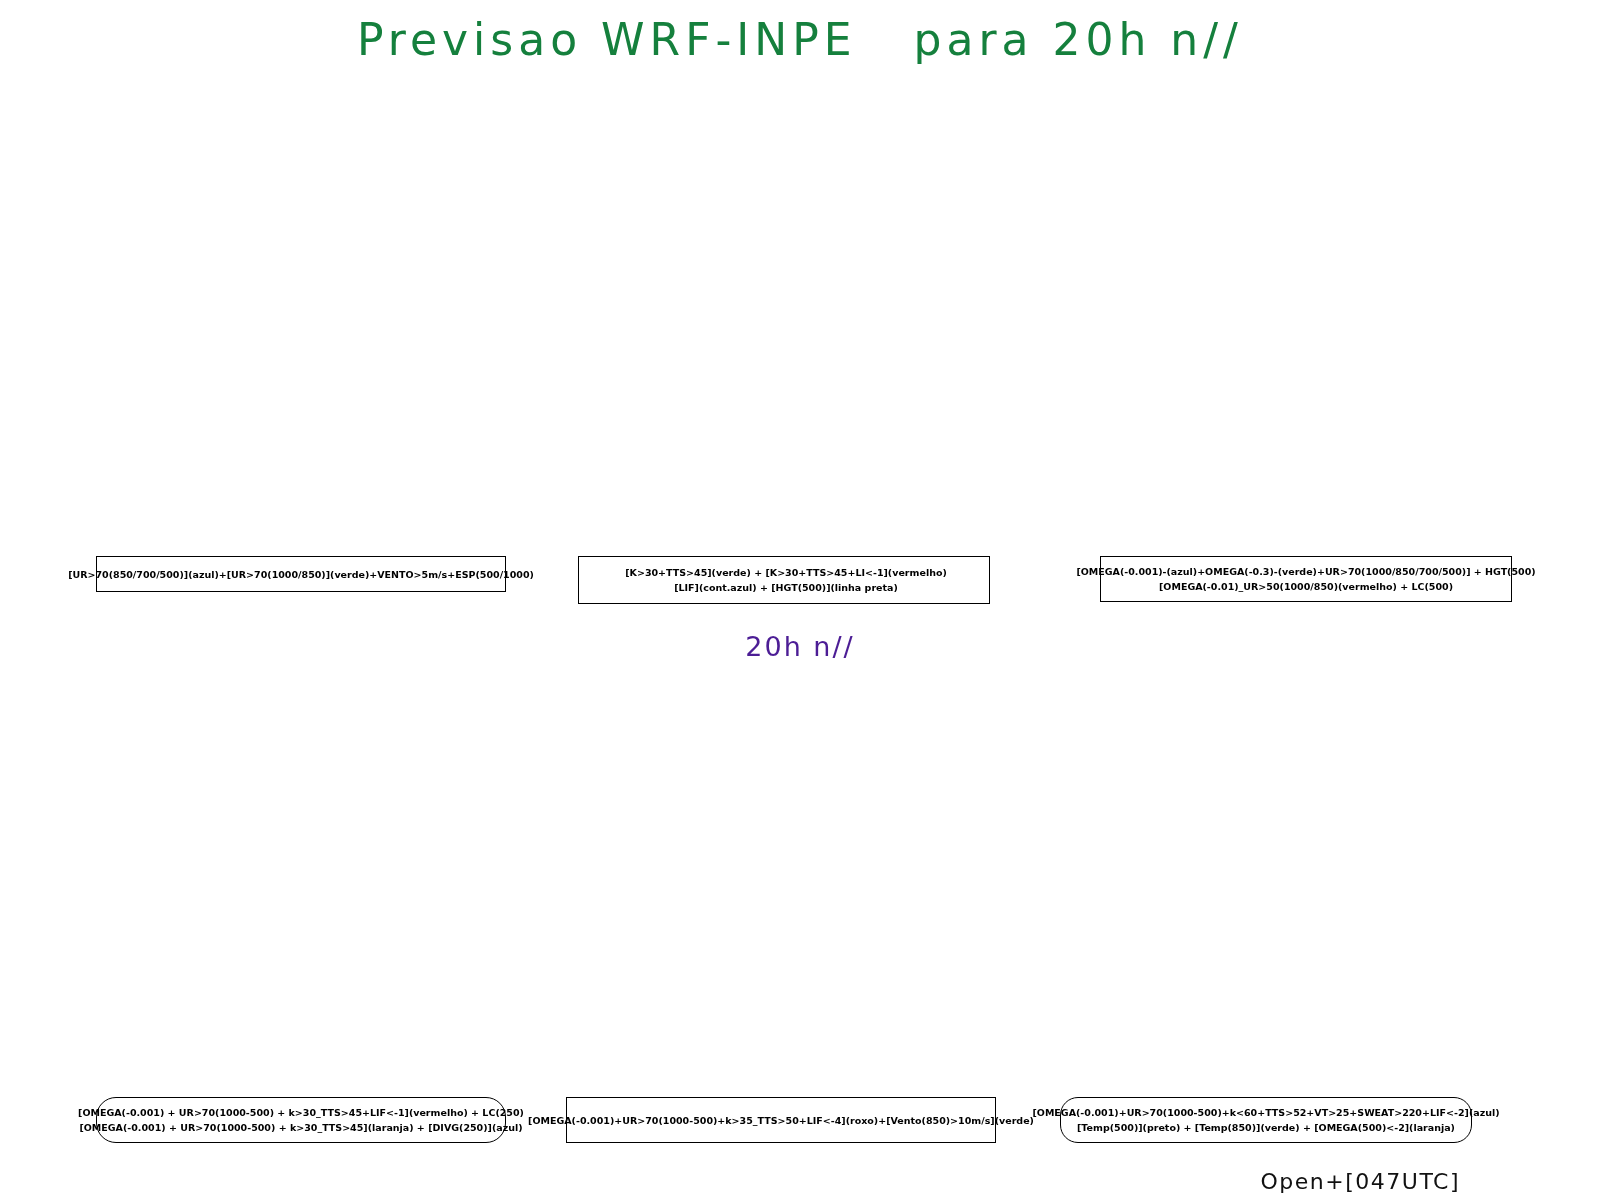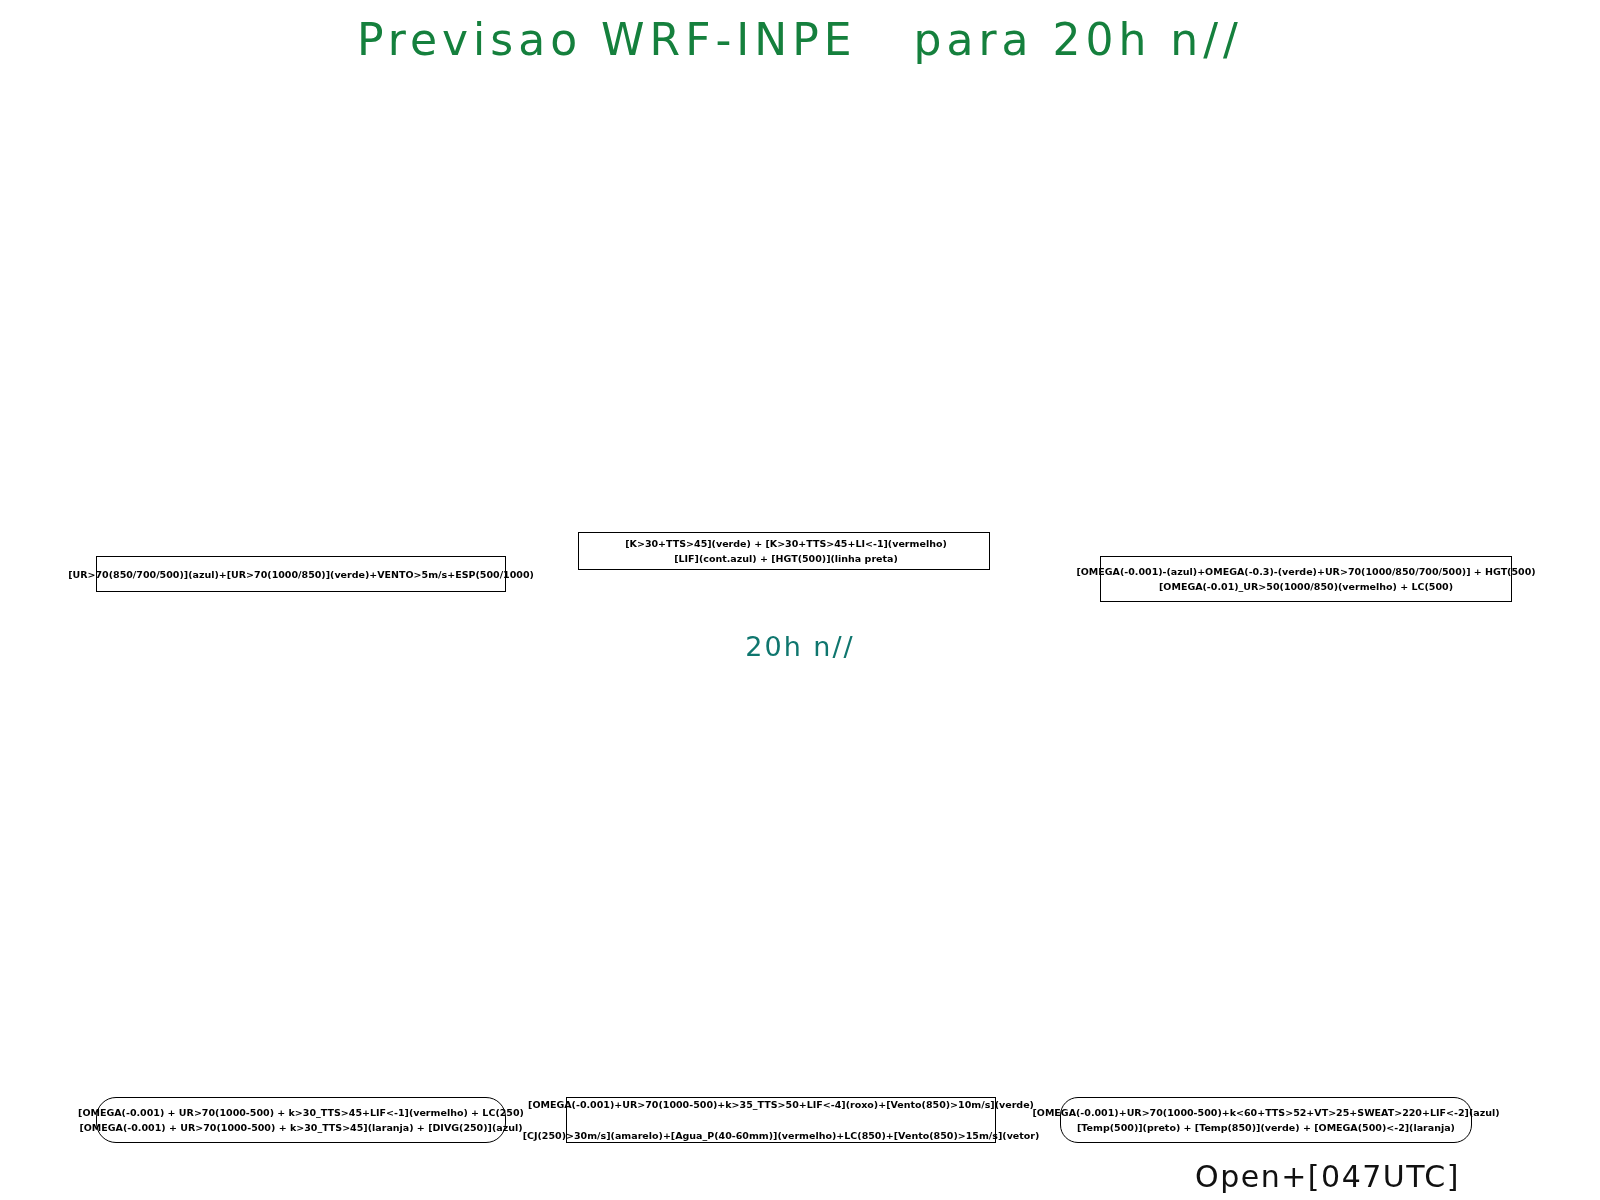--- a/index.html
+++ b/index.html
@@ -33,30 +33,30 @@
 
   
   #mid-caption {
     position: absolute;
     left: 0;
     top: 631px;
     width: 1600px;
     text-align: center;
     font-size: 27px;
     letter-spacing: 2px;
-    color: #0f766e;
+    color: #4c1d95;
     white-space: pre;
   }
 
   
   #footer-label {
     position: absolute;
     right: 140px;
     bottom: 6px;
-    font-size: 30px;
+    font-size: 22px;
     letter-spacing: 1.5px;
     color: #111111;
     white-space: pre;
   }
 
   
   .legend-box {
     position: absolute;
     box-sizing: border-box;
     border: 1.5px solid #000000;
@@ -72,21 +72,21 @@
     font-size: 9.5px;
     font-weight: bold;
     line-height: 15px;
     white-space: nowrap;
     letter-spacing: 0px;
     color: #000000;
   }
 
   
   .box-top-left   { left: 96px;  top: 556px;  width: 410px; height: 36px; }
-  .box-top-mid    { left: 578px; top: 532px;  width: 412px; height: 38px; padding-left: 8px; }
+  .box-top-mid    { left: 578px; top: 556px;  width: 412px; height: 48px; padding-left: 8px; }
   .box-top-right  { left: 1062px;top: 556px;  width: 412px; height: 46px; margin-left: 38px; }
 
   
   .box-bot-left   { left: 96px;  top: 1097px; width: 410px; height: 46px; border-radius: 20px; }
   .box-bot-mid    { left: 566px; top: 1097px; width: 430px; height: 46px; gap: 16px; }
   .box-bot-right  { left: 1060px;top: 1097px; width: 412px; height: 46px; border-radius: 18px; }
 </style>
 </head>
 <body>
 
@@ -108,21 +108,20 @@
 
 <div id="mid-caption">20h n//</div>
 
 <div class="legend-box box-bot-left">
   <div class="legend-line">[OMEGA(-0.001)  +  UR&gt;70(1000-500)  +  k&gt;30_TTS&gt;45+LIF&lt;-1](vermelho)  +  LC(250)</div>
   <div class="legend-line">[OMEGA(-0.001)  +  UR&gt;70(1000-500)  +  k&gt;30_TTS&gt;45](laranja)  +  [DIVG(250)](azul)</div>
 </div>
 
 <div class="legend-box box-bot-mid">
   <div class="legend-line">[OMEGA(-0.001)+UR&gt;70(1000-500)+k&gt;35_TTS&gt;50+LIF&lt;-4](roxo)+[Vento(850)&gt;10m/s](verde)</div>
-  <div class="legend-line">[CJ(250)&gt;30m/s](amarelo)+[Agua_P(40-60mm)](vermelho)+LC(850)+[Vento(850)&gt;15m/s](vetor)</div>
 </div>
 
 <div class="legend-box box-bot-right">
   <div class="legend-line">[OMEGA(-0.001)+UR&gt;70(1000-500)+k&lt;60+TTS&gt;52+VT&gt;25+SWEAT&gt;220+LIF&lt;-2](azul)</div>
   <div class="legend-line">[Temp(500)](preto)  +  [Temp(850)](verde)  +  [OMEGA(500)&lt;-2](laranja)</div>
 </div>
 
 <div id="footer-label">Open+[047UTC]</div>
 
 </body></html>

